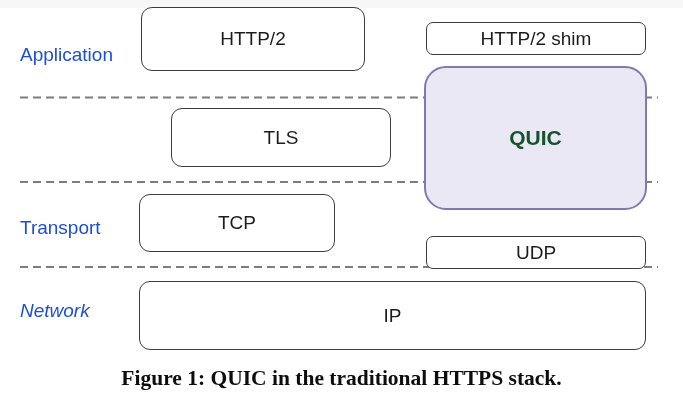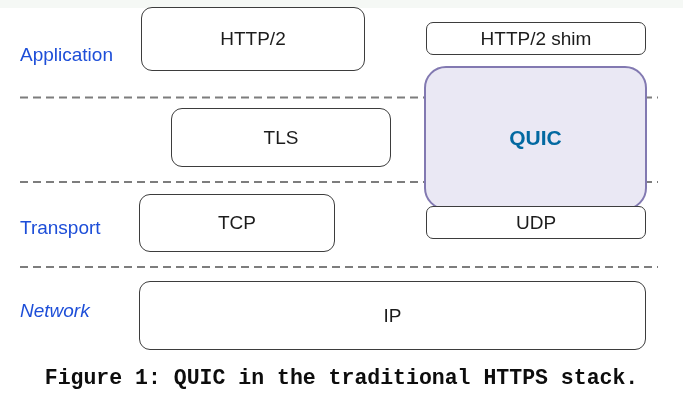--- a/index.html
+++ b/index.html
@@ -50,39 +50,39 @@
     box-sizing: border-box;
     white-space: nowrap;
   }
   .box.small { border-radius: 7px; }
   .box.quic {
     background: var(--quic-fill, #eae8f4);
     border: 2.2px solid var(--quic-border, #8279b1);
     border-radius: 22px;
     font-weight: bold;
     font-size: 21px;
-    color: #0369a1;
+    color: #14532d;
   }
   .box-http2 { left: 141px; top: 7px;  width: 224px; height: 64px; }
   .box-tls   { left: 139px; top: 108px; width: 220px; height: 59px; margin-left: 32px; }
   .box-tcp   { left: 139px; top: 194px; width: 196px; height: 58px; }
   .box-ip    { left: 139px; top: 281px; width: 507px; height: 69px; }
   .box-shim  { left: 426px; top: 22px;  width: 220px; height: 33px; }
   .box-quic  { left: 424px; top: 66px;  width: 223px; height: 144px; }
-  .box-udp   { left: 426px; top: 206px; width: 220px; height: 33px; }
+  .box-udp   { left: 426px; top: 236px; width: 220px; height: 33px; }
   .lbl-application { top: 44px; }
   .lbl-security    { top: 130px; }
   .lbl-transport   { top: 217px; }
   .lbl-network     { top: 300px; font-style: italic; }
   .caption {
     position: absolute;
     left: 0; right: 0;
     top: 366px;
     text-align: center;
-    font-family: Liberation Mono, monospace;
+    font-family: Liberation Serif, serif;
     font-weight: bold;
     font-size: 21.5px;
     color: #0d0d0d;
     white-space: nowrap;
   }
 </style>
 </head>
 <body>
 
 <div class="canvas">

